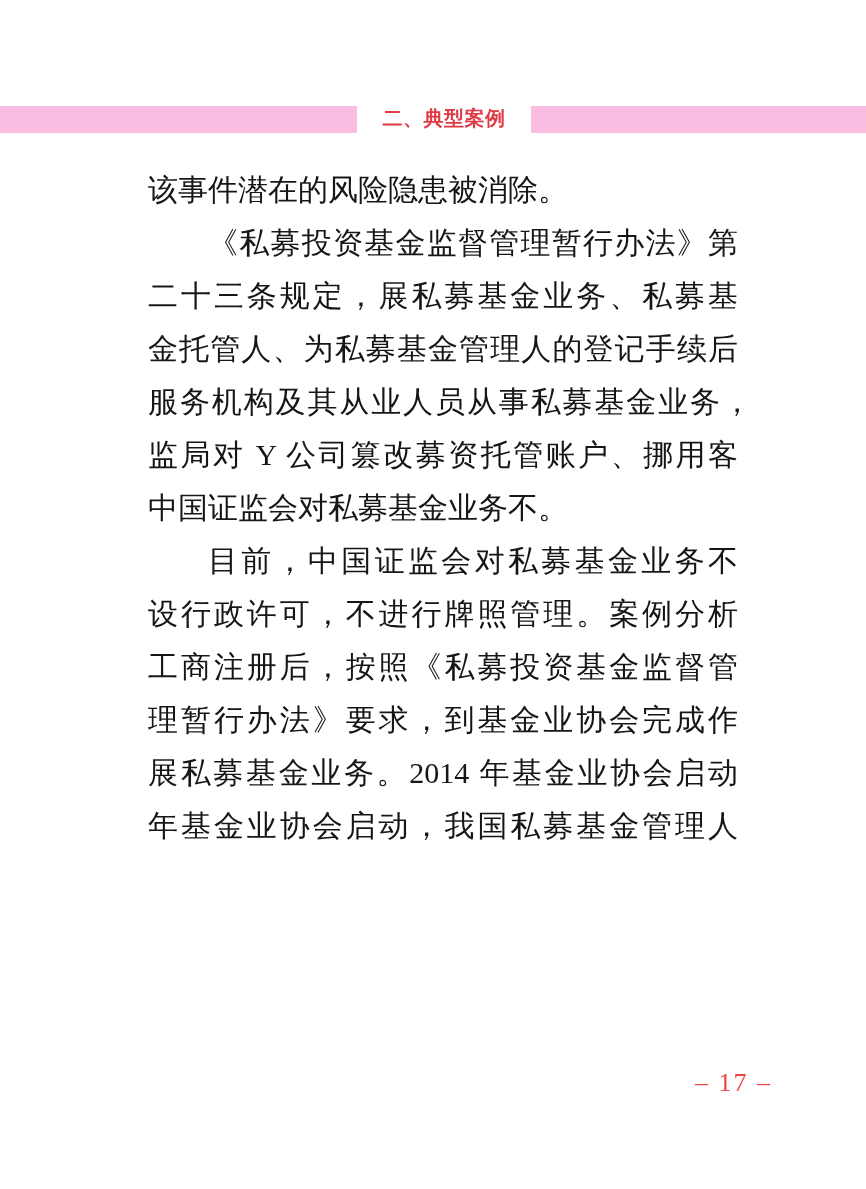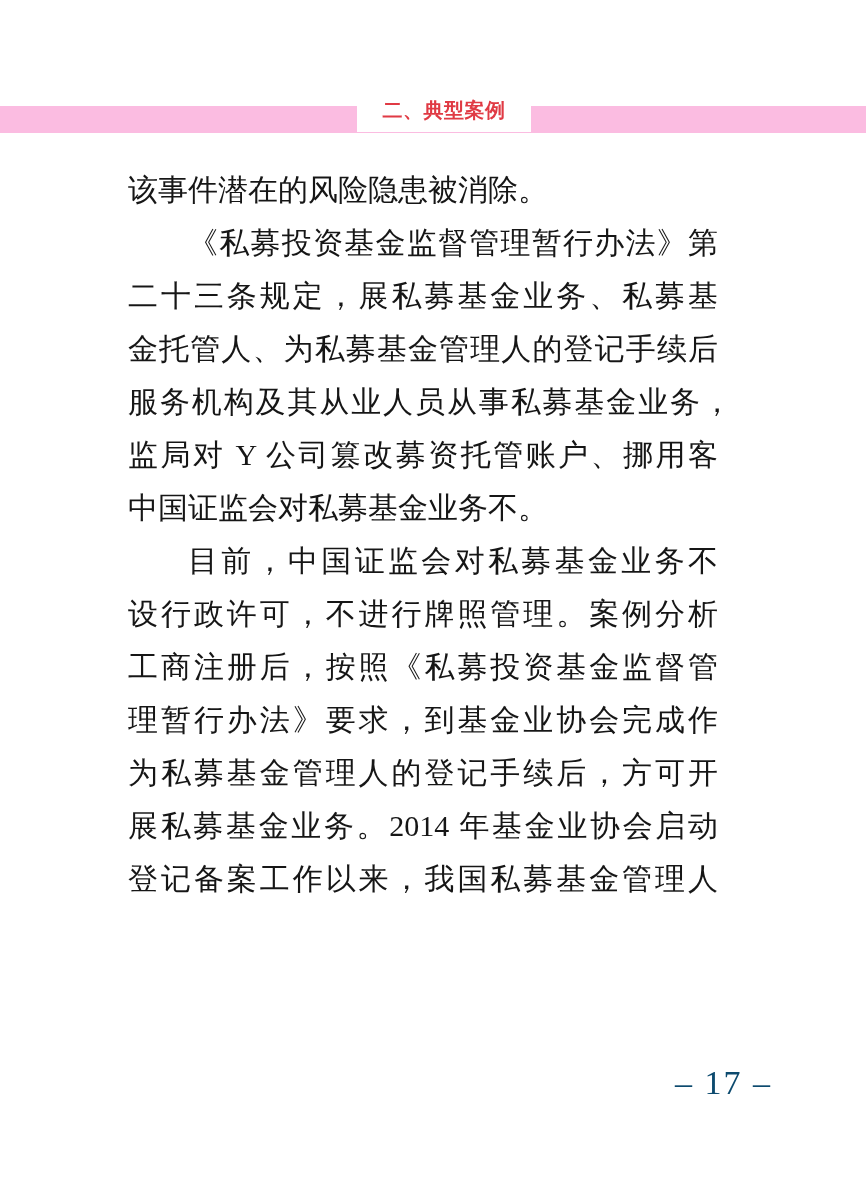--- a/index.html
+++ b/index.html
@@ -3,40 +3,40 @@
 <meta charset="utf-8">
 <style>
   html,body { margin:0; padding:0; background:#ffffff; }
   .page {
     position:relative; width:866px; height:1189px; background:#ffffff;
     overflow:hidden; color:#161616;
     font-family:"Liberation Serif","DejaVu Serif",serif;
   }
   .band { position:absolute; left:0; top:106px; width:866px; height:27px; }
   .band-notch {
-    position:absolute; left:357px; top:89px; width:174px; height:43px;
+    position:absolute; left:357px; top:97px; width:174px; height:43px;
     background:#ffffff; display:flex; align-items:center; justify-content:center;
   }
   .band-label {
     font-family:"Liberation Sans","DejaVu Sans",sans-serif;
     font-weight:bold; font-size:20px; letter-spacing:0.5px;
   }
-  .content { position:absolute; left:128px; top:163px; width:590px; font-size:30px; }
+  .content { position:absolute; left:148px; top:163px; width:590px; font-size:30px; }
   .line { height:53px; line-height:53px; }
   .fill { text-align:justify; text-align-last:justify; text-justify:inter-character; }
   .indent { text-indent:60px; }
   .wide { width:604px; }
   .section-heading {
     font-family:"Liberation Sans","DejaVu Sans",sans-serif;
     font-weight:bold; font-size:28px; height:53px; line-height:53px;
     margin-top:46px; text-indent:60px; color:#111111;
   }
   .page-number {
     position:absolute; top:1066px; right:94px; height:34px; line-height:34px;
-    font-size:34px; letter-spacing:2px; color:#0c4a6e;
+    font-size:26px; letter-spacing:2px; color:#ef4444;
   }
 </style>
 </head>
 <body>
 
 <div class="page">
 
   <div class="band" style="background-color: rgb(251, 188, 225);"></div>
 
   <div class="band-notch">
@@ -51,20 +51,19 @@
     <div class="line fill">金托管人、为私募基金管理人的登记手续后</div>
     <div class="line fill wide">服务机构及其从业人员从事私募基金业务，</div>
     <div class="line fill">监局对 Y 公司篡改募资托管账户、挪用客</div>
     <div class="line">中国证监会对私募基金业务不。</div>
 
 
     <div class="line fill indent">目前，中国证监会对私募基金业务不</div>
     <div class="line fill">设行政许可，不进行牌照管理。案例分析</div>
     <div class="line fill">工商注册后，按照《私募投资基金监督管</div>
     <div class="line fill">理暂行办法》要求，到基金业协会完成作</div>
-    <div class="line fill">为私募基金管理人的登记手续后，方可开</div>
     <div class="line fill">展私募基金业务。2014 年基金业协会启动</div>
-    <div class="line fill">登记备案工作以来，我国私募基金管理人</div>
+    <div class="line fill">年基金业协会启动，我国私募基金管理人</div>
   </div>
 
   <div class="page-number">– 17 –</div>
 
 </div>
 
 </body></html>

